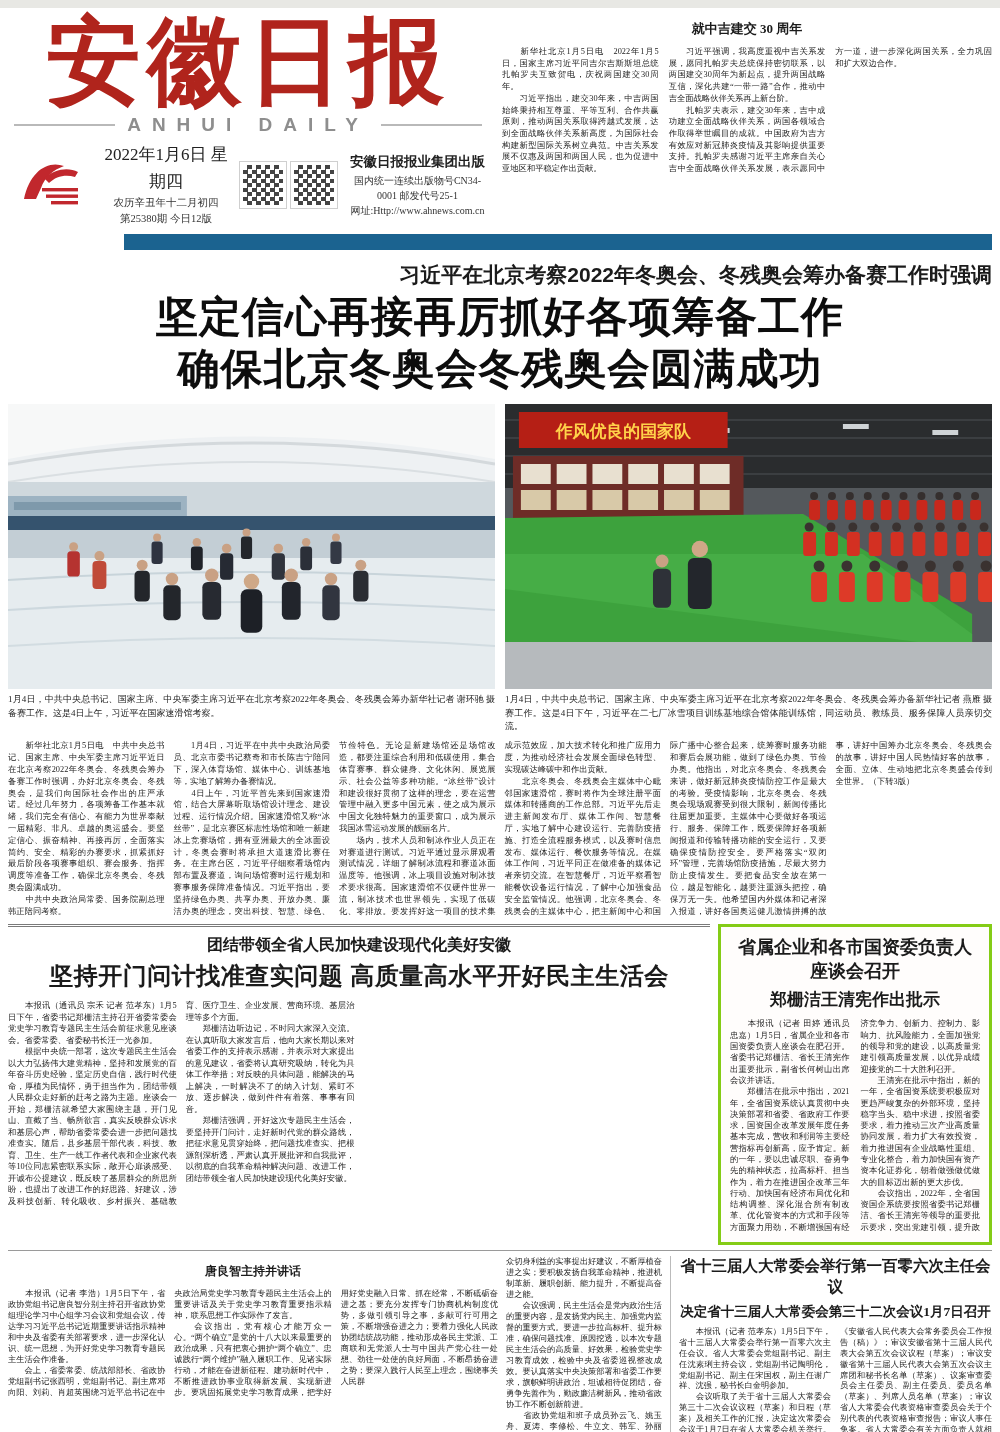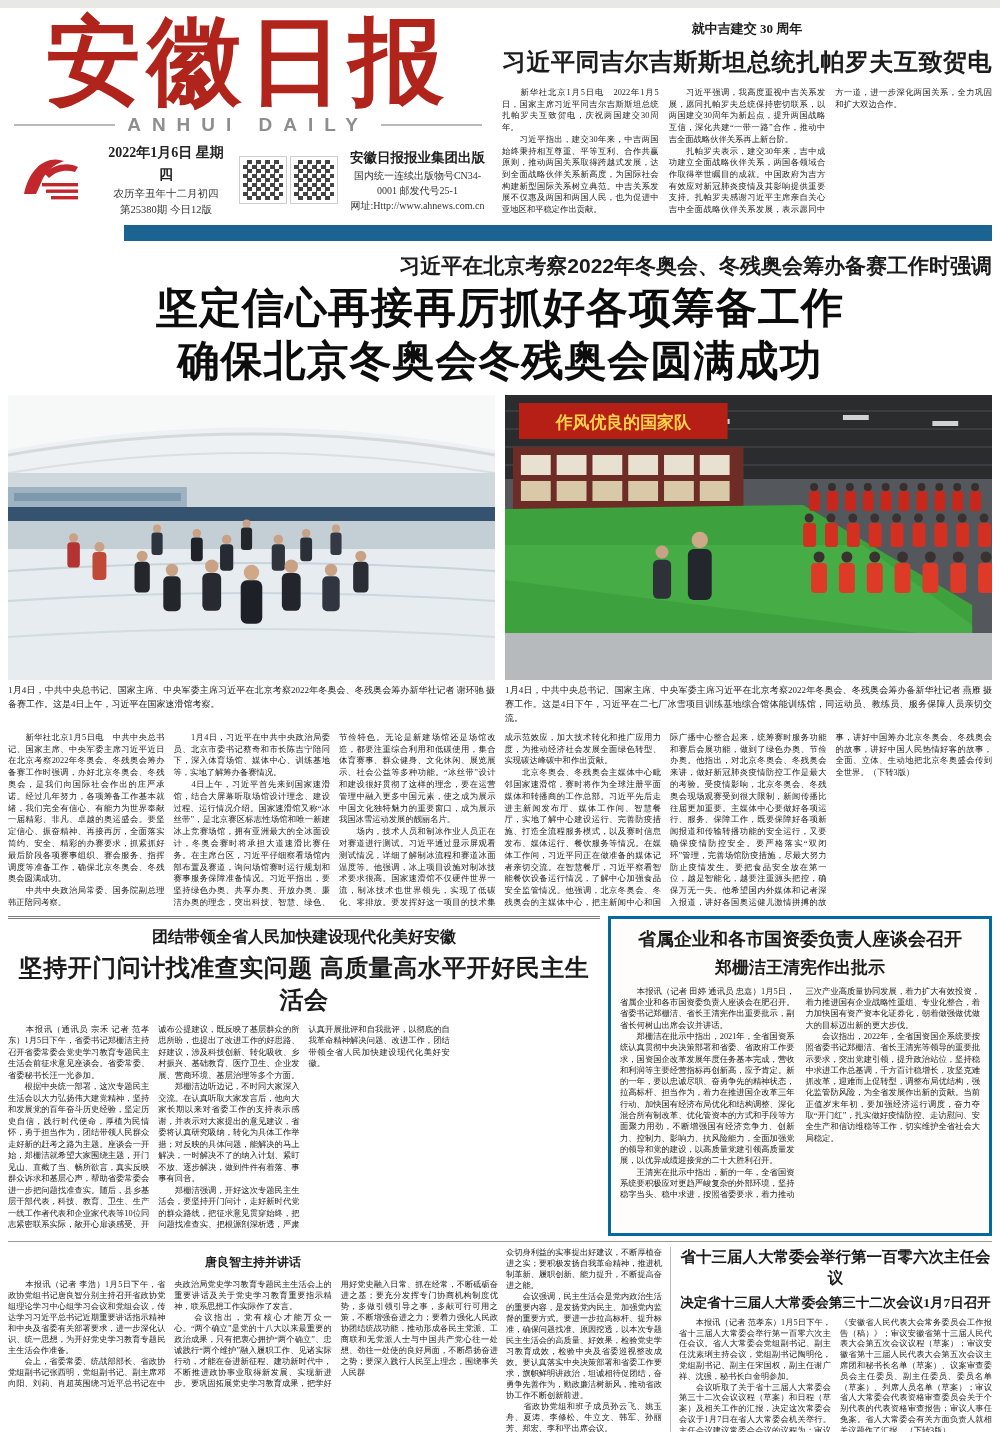--- a/index.html
+++ b/index.html
@@ -11,21 +11,21 @@
   .mast-left{width:480px;flex:0 0 auto;}
   .brand{font-family:"DejaVu Serif","Liberation Serif",serif;font-weight:bold;
          font-size:95px;line-height:1.12;color:#b0241c;text-align:center;letter-spacing:6px;}
   .brand-en{display:flex;align-items:center;gap:12px;color:#8e8e8e;font-size:19px;
             letter-spacing:11px;font-family:"Liberation Sans","DejaVu Sans",sans-serif;
             font-weight:bold;margin:0 6px 6px;}
   .brand-en .rule{flex:1;border-top:2px solid #b9b9b9;}
   .info-row{display:flex;align-items:center;gap:10px;}
   .logo-box{width:84px;flex:0 0 auto;}
   .date-block{text-align:center;line-height:1.55;width:128px;flex:0 0 auto;}
-  .date-l1{font-size:14px;font-weight:bold;color:#222;}
+  .date-l1{font-size:17px;font-weight:normal;color:#222;}
   .date-l2,.date-l3{font-size:10.5px;color:#333;}
   .qr-wrap{display:flex;gap:5px;flex:0 0 auto;}
   .qr{width:40px;height:40px;border:3px solid #fff;outline:1px solid #cfcfcf;
       background:conic-gradient(#444 25%,#fff 0 50%,#444 0 75%,#fff 0) 0 0/9px 9px;}
   .pub-block{text-align:center;line-height:1.5;flex:1;}
   .pub-l1{font-size:13.5px;font-weight:bold;color:#222;}
   .pub-l2,.pub-l3{font-size:10px;color:#333;}
   
   .top-story{flex:1;padding-left:14px;}
   .kicker-serif{font-weight:bold;font-size:13px;text-align:center;margin:12px 0 8px;}
@@ -55,21 +55,21 @@
   .lead-body{columns:6;column-gap:9px;column-fill:auto;height:178px;
              font-size:8.3px;line-height:11.8px;overflow:hidden;margin-top:4px;}
   
   .mid-row{display:flex;gap:8px;margin-top:6px;}
   .mid-article{flex:1;border-top:3px double #7a7a7a;padding-top:6px;}
   .mid-kicker{font-size:16px;font-weight:bold;text-align:center;margin:2px 0 4px;}
   .mid-headline{font-family:"Liberation Sans","DejaVu Sans",sans-serif;font-size:24px;
                 font-weight:900;text-align:center;margin-bottom:8px;letter-spacing:0.5px;}
   .mid-cols{columns:4;column-gap:9px;column-fill:auto;height:212px;
             font-size:8.3px;line-height:11.5px;overflow:hidden;}
-  .red-box{width:384px;flex:0 0 auto;border:3px solid #0369a1;box-sizing:border-box;
+  .red-box{width:274px;flex:0 0 auto;border:3px solid #84cc16;box-sizing:border-box;
            padding:8px 9px 6px;background:#fffdfc;}
   .box-headline{font-family:"Liberation Sans","DejaVu Sans",sans-serif;font-size:18px;
                 font-weight:900;text-align:center;}
   .box-subhead{font-size:17px;font-weight:bold;text-align:center;margin:5px 0 7px;}
   .box-cols{columns:2;column-gap:11px;column-fill:auto;height:218px;
             font-size:8.3px;line-height:11.3px;overflow:hidden;}
   
   .bottom-row{display:flex;gap:8px;border-top:1px solid #9a9a9a;margin-top:5px;padding-top:5px;}
   .cppcc-main{width:490px;flex:0 0 auto;}
   .cppcc-headline{font-family:"Liberation Sans","DejaVu Sans",sans-serif;font-size:21px;
@@ -121,21 +121,20 @@
         <div class="pub-block">
           <div class="pub-l1">安徽日报报业集团出版</div>
           <div class="pub-l2">国内统一连续出版物号CN34-0001 邮发代号25-1</div>
           <div class="pub-l3">网址:Http://www.ahnews.com.cn</div>
         </div>
       </div>
     </div>
 
     <div class="top-story">
       <div class="kicker-serif">就中吉建交 30 周年</div>
-      <div class="top-headline">习近平同吉尔吉斯斯坦总统扎帕罗夫互致贺电</div>
       <div class="top-body body-text">　　新华社北京1月5日电　2022年1月5日，国家主席习近平同吉尔吉斯斯坦总统扎帕罗夫互致贺电，庆祝两国建交30周年。
 　　习近平指出，建交30年来，中吉两国始终秉持相互尊重、平等互利、合作共赢原则，推动两国关系取得跨越式发展，达到全面战略伙伴关系新高度，为国际社会构建新型国际关系树立典范。中吉关系发展不仅惠及两国和两国人民，也为促进中亚地区和平稳定作出贡献。
 　　习近平强调，我高度重视中吉关系发展，愿同扎帕罗夫总统保持密切联系，以两国建交30周年为新起点，提升两国战略互信，深化共建“一带一路”合作，推动中吉全面战略伙伴关系再上新台阶。
 　　扎帕罗夫表示，建交30年来，吉中成功建立全面战略伙伴关系，两国各领域合作取得举世瞩目的成就。中国政府为吉方有效应对新冠肺炎疫情及其影响提供重要支持。扎帕罗夫感谢习近平主席亲自关心吉中全面战略伙伴关系发展，表示愿同中方一道，进一步深化两国关系，全力巩固和扩大双边合作。</div>
     </div>
   </div>
 
   <div class="hotline-row">
     <div class="hotline-spacer"></div>
     <div class="hotline-bar"></div>

